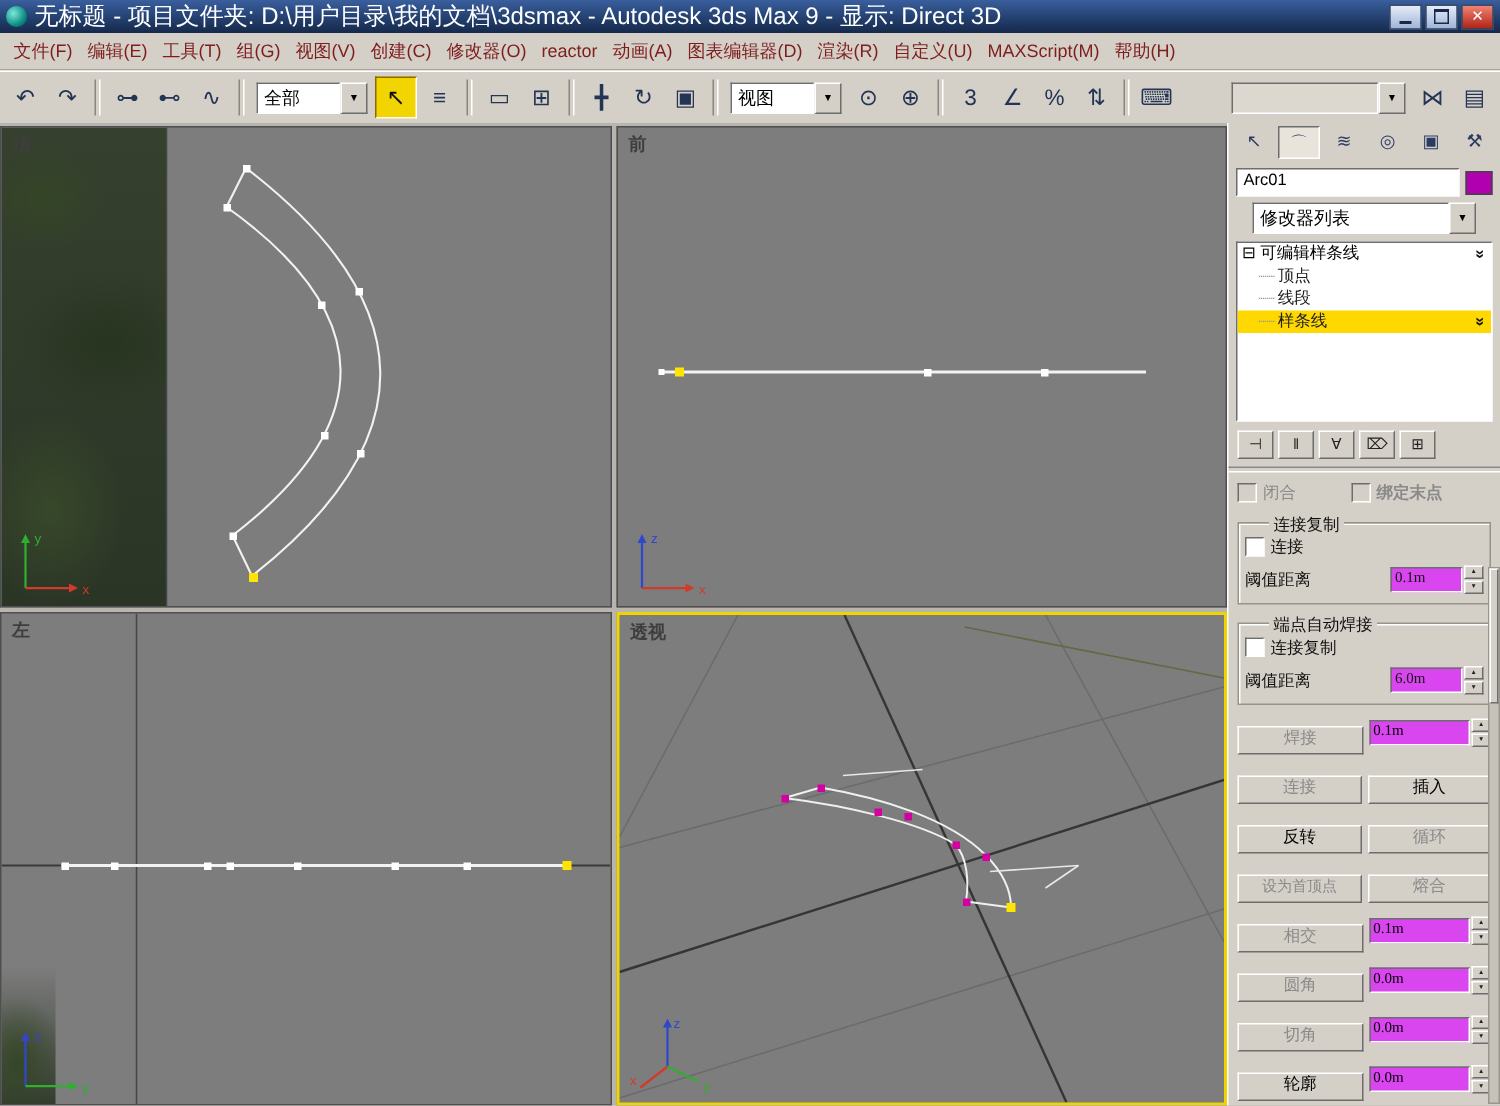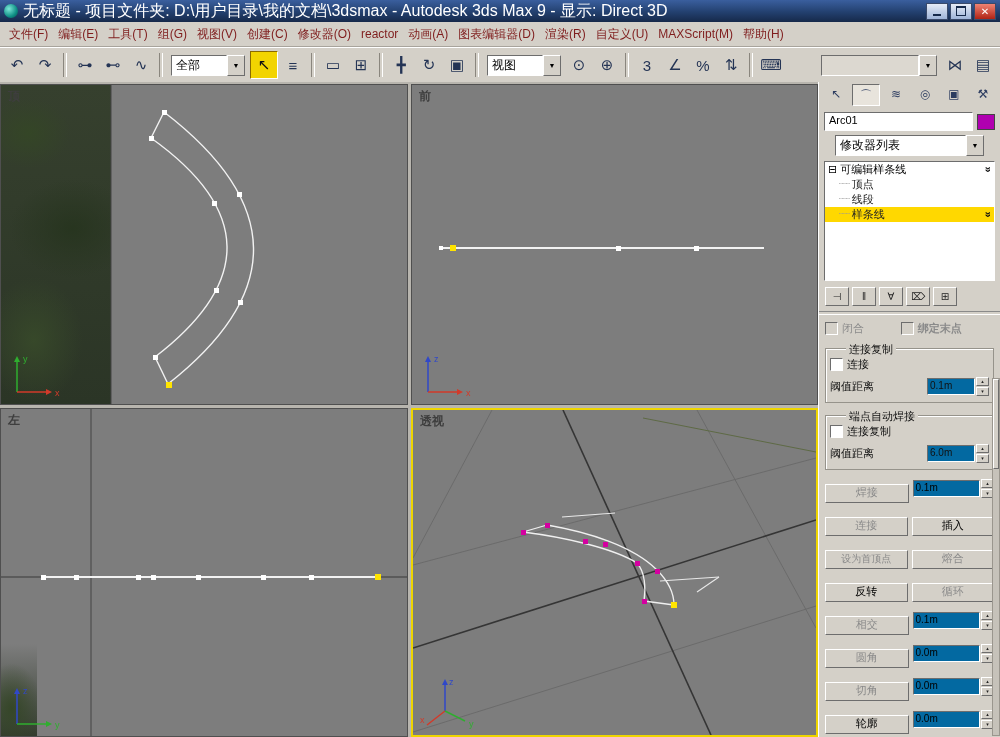--- a/index.html
+++ b/index.html
@@ -96,22 +96,22 @@
   .cb{display:flex;align-items:center;gap:4px;font-size:11px;color:#111;}
   .cb .box{width:11px;height:11px;background:#fff;border:1px solid;border-color:#6d6d6d #fff #fff #6d6d6d;flex:0 0 auto;}
   .cb.disabled{color:#8a8a8a;}
   .cb.disabled .box{background:#d4d0c8;}
   .grp{border:1px solid #96938b;box-shadow:1px 1px 0 #fff inset;margin:12px 1px 4px 1px;
     padding:8px 4px 6px 4px;position:relative;}
   .grp .legend{position:absolute;top:-7px;left:20px;background:#d4d0c8;padding:0 3px;font-size:11px;color:#111;}
   .trow{display:flex;align-items:center;gap:4px;margin-top:5px;font-size:11px;color:#111;}
   .spin{display:flex;align-items:center;margin-left:auto;}
   .spin.grow{flex:1;}
-  .spinfield{width:42px;height:13px;background:#0369a1;border:1px solid;border-color:#6d6d6d #fff #fff #6d6d6d;
-    font-size:10px;padding:1px 2px;}
+  .spinfield{width:42px;height:13px;background:#d946ef;border:1px solid;border-color:#6d6d6d #fff #fff #6d6d6d;
+    font-size:10px;padding:1px 2px;font-family:Liberation Serif, serif;}
   .spin.grow .spinfield{flex:1;}
   .sarrows{display:flex;flex-direction:column;gap:1px;margin-left:1px;}
   .sar{width:11px;height:7px;background:#d4d0c8;border:1px solid;border-color:#fff #6d6d6d #6d6d6d #fff;
     font-size:5px;line-height:5px;display:flex;align-items:center;justify-content:center;color:#222;}
   .spacer{flex:1;}
   .pscroll{position:absolute;right:0px;top:296px;bottom:1px;width:6px;background:#c6c2ba;
     border:1px solid #9a968e;}
   .pscroll .thumb{position:absolute;left:0;top:0;width:100%;height:90px;background:#d4d0c8;
     border:1px solid;border-color:#fff #6d6d6d #6d6d6d #fff;box-sizing:border-box;}
 </style>
@@ -417,27 +417,27 @@
             </div>
           </div>
         </div>
 
         <div class="prow">
           <div class="pbtn disabled">连接</div>
           <div class="pbtn">插入</div>
         </div>
 
         <div class="prow">
+          <div class="pbtn">反转</div>
+          <div class="pbtn disabled">循环</div>
+        </div>
+
+        <div class="prow">
           <div class="pbtn sm disabled">设为首顶点</div>
           <div class="pbtn disabled">熔合</div>
-        </div>
-
-        <div class="prow">
-          <div class="pbtn">反转</div>
-          <div class="pbtn disabled">循环</div>
         </div>
 
         <div class="prow">
           <div class="pbtn disabled">相交</div>
           <div class="spin grow">
             <div class="spinfield">0.1m</div>
             <div class="sarrows">
               <div class="sar">▴</div>
               <div class="sar">▾</div>
             </div>

